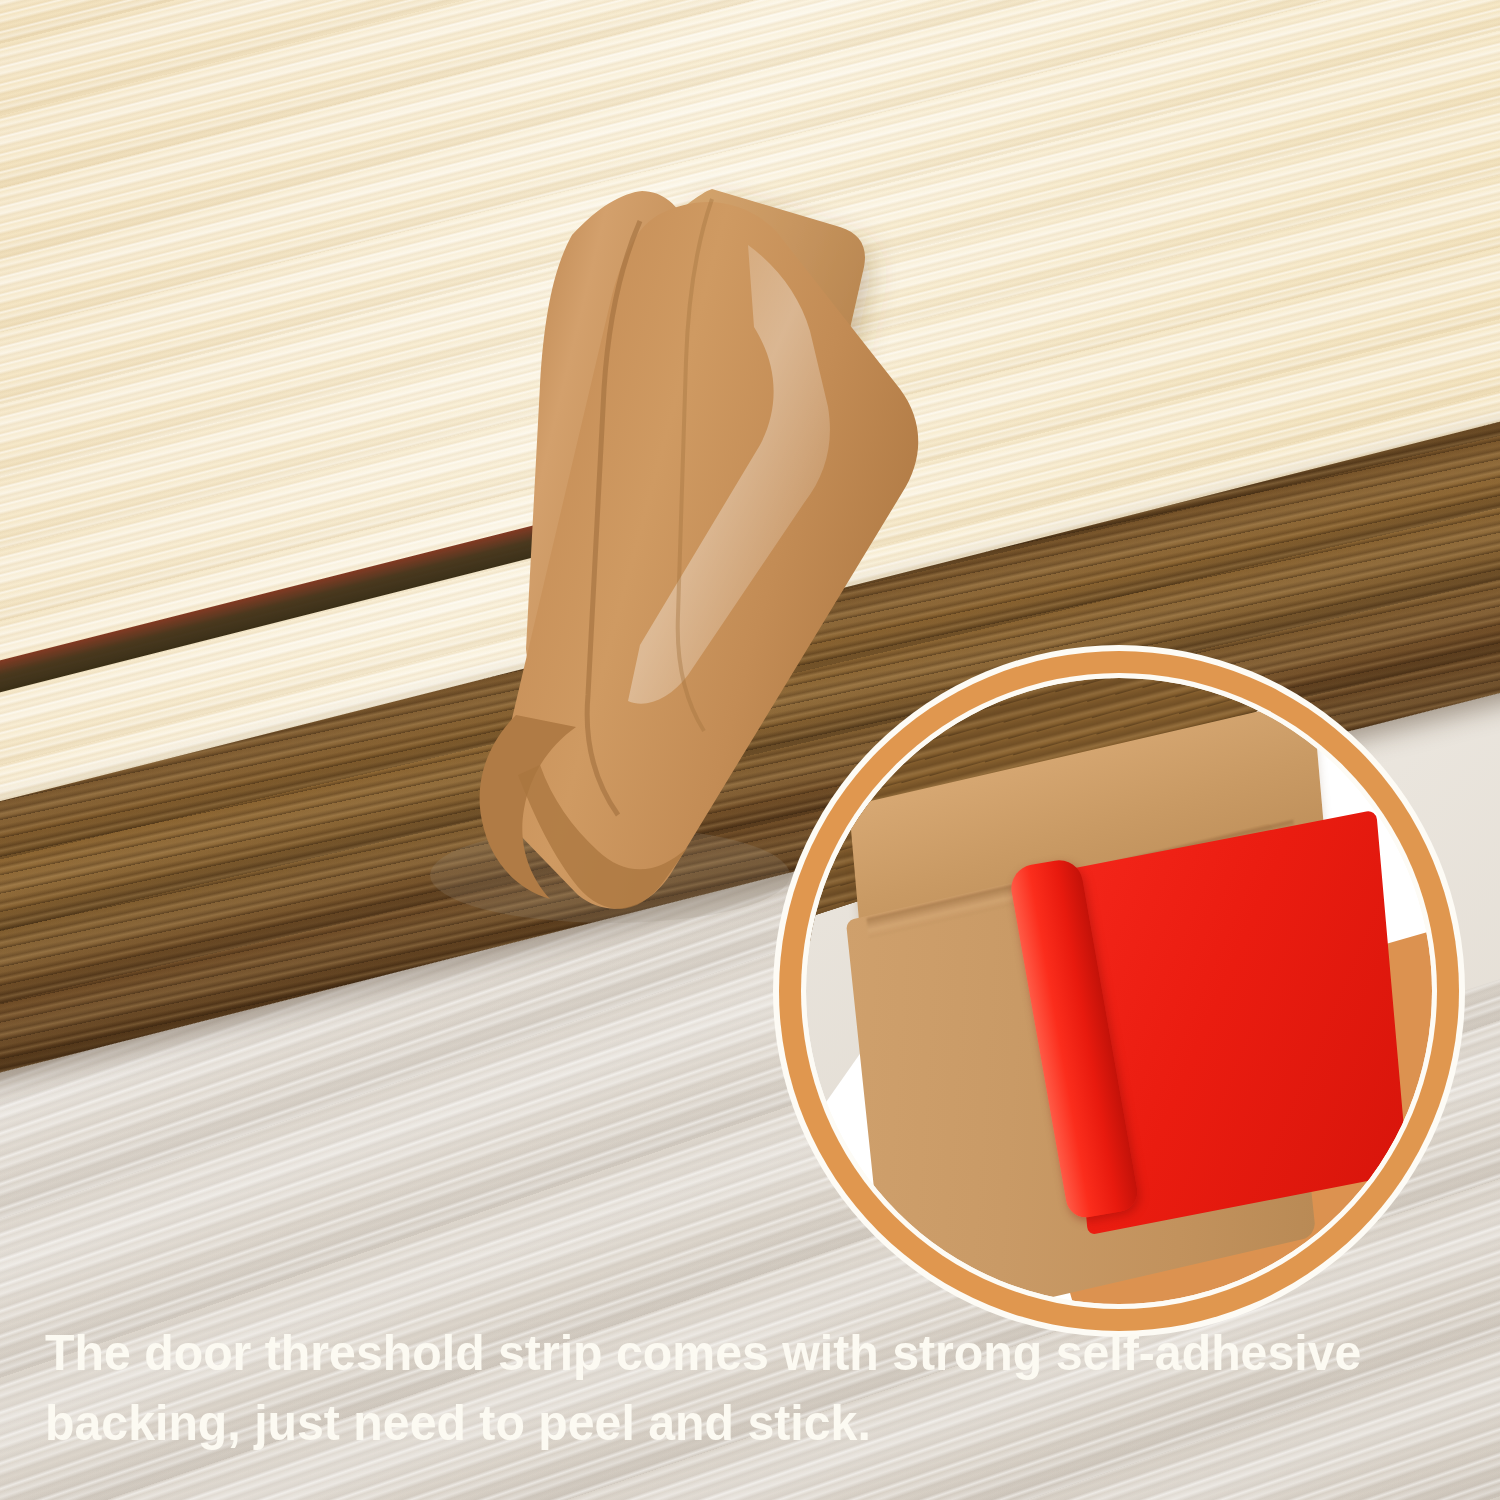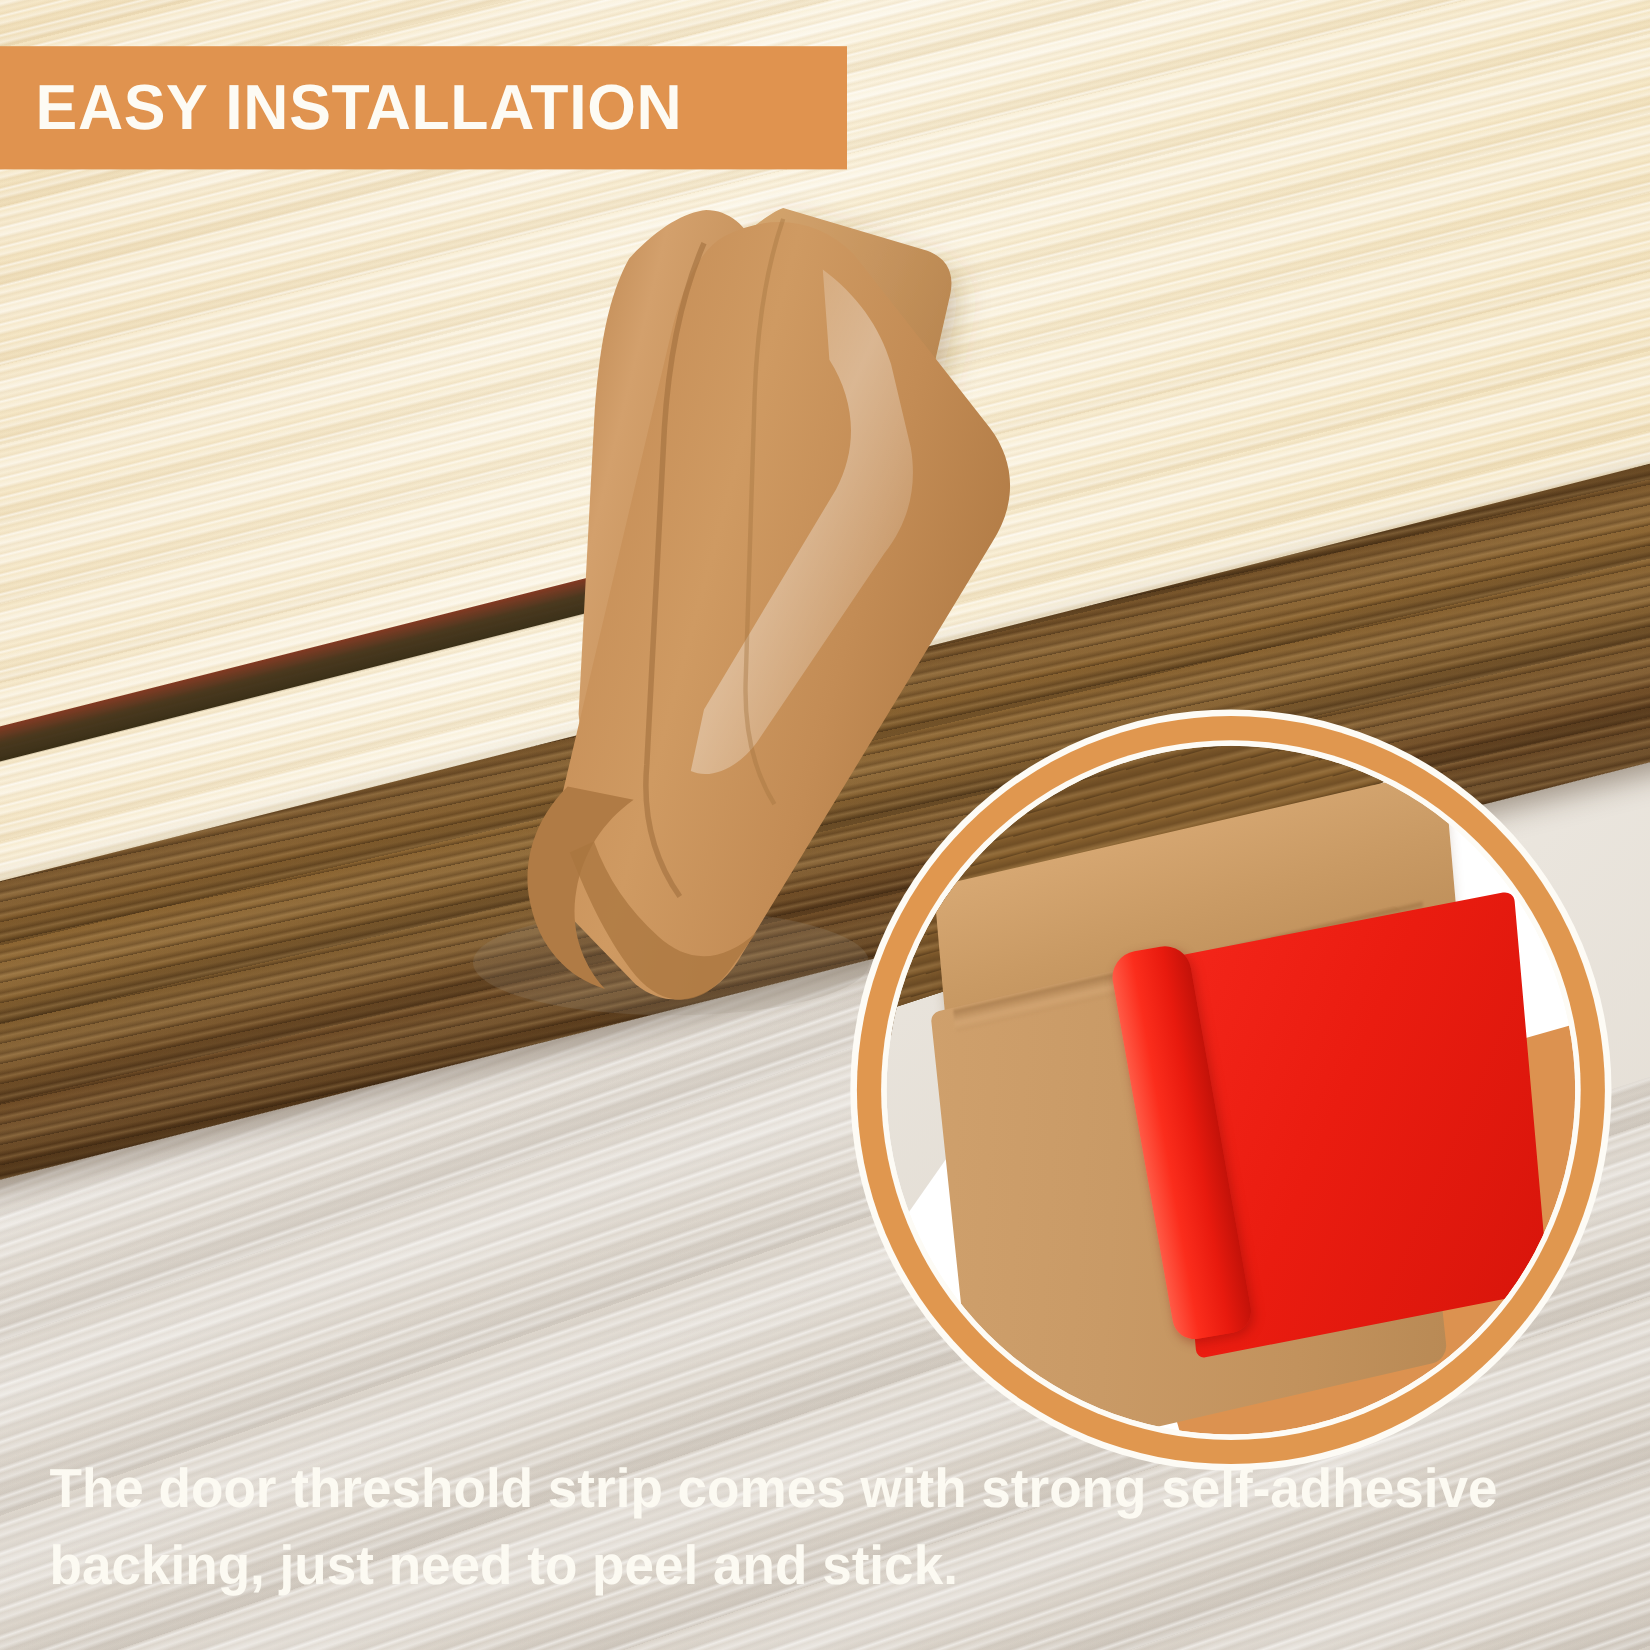--- a/index.html
+++ b/index.html
@@ -377,23 +377,20 @@
       <div class="inset-strip" id="inset-strip-upper"></div>
       <div class="inset-strip" id="inset-strip-lower"></div>
       <div class="inset-strip" id="inset-strip-crease"></div>
 
       <div class="inset-strip" id="inset-red-sheet"></div>
       <div class="inset-strip" id="inset-red-roll"></div>
     </div>
   </div>
 
   
-  <div id="headline-banner">
-    <div id="headline-text">EASY INSTALLATION</div>
-  </div>
 
   
   <div id="caption">
     <div>The door threshold strip comes with strong self-adhesive</div>
     <div>backing, just need to peel and stick.</div>
   </div>
 
 </div>
 
 </body></html>

